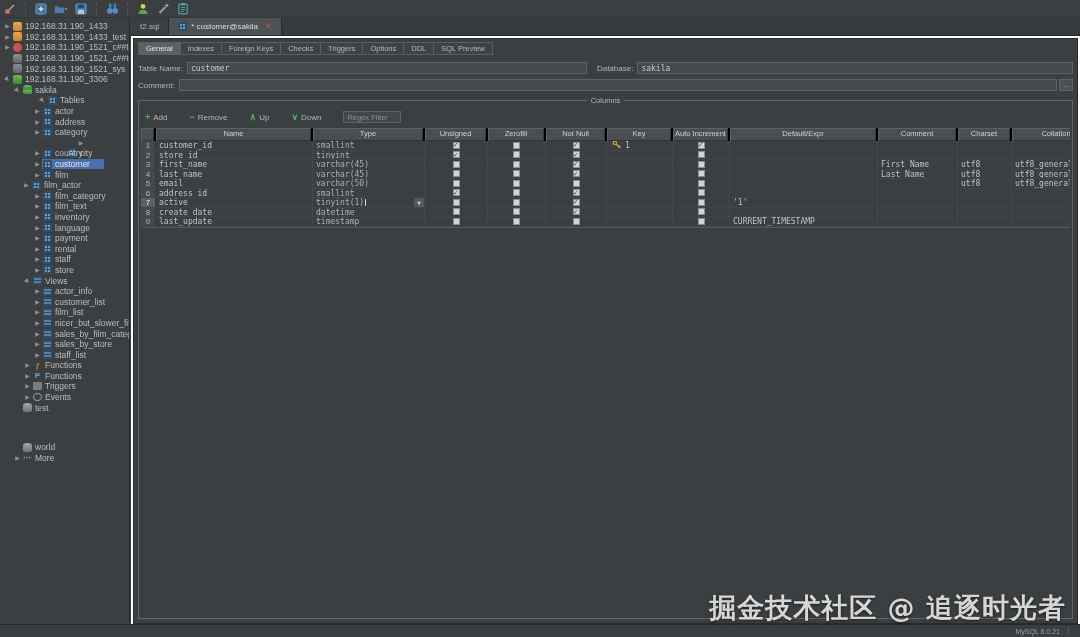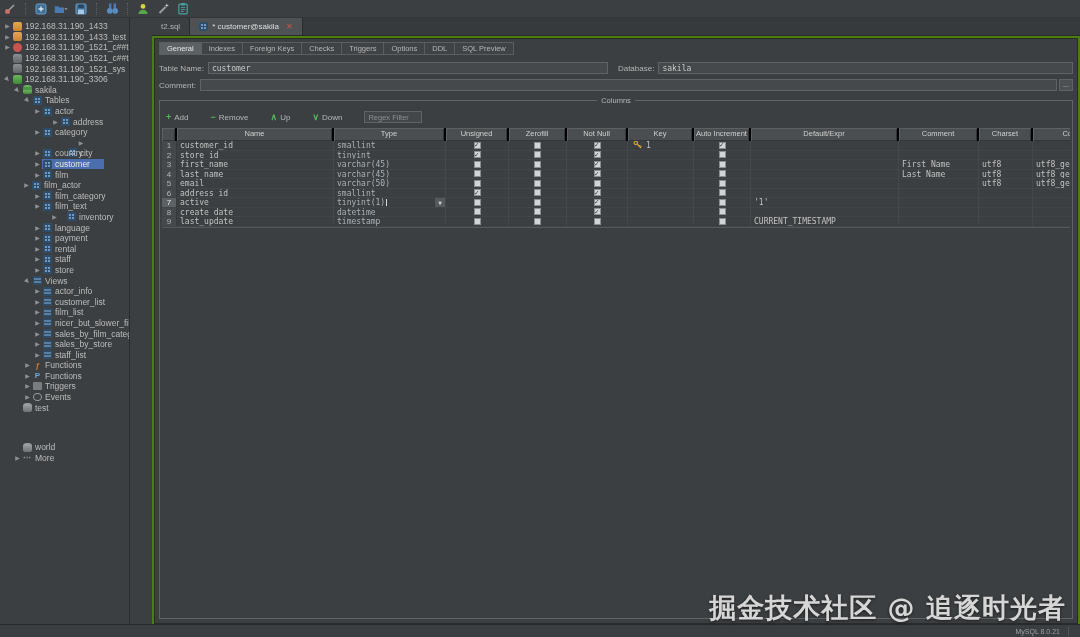--- a/index.html
+++ b/index.html
@@ -34,21 +34,21 @@
     background-size:3px 3px; border:1px solid #2f4d68; border-radius:1px; }
   .ti-view { background:#5d87ad; background-image:linear-gradient(#2f4d68 1px, transparent 1px);
     background-size:3px 3px; border:1px solid #2f4d68; border-radius:1px; opacity:.9; }
   .ti-fn   { color:#cc7832; font-style:italic; font-weight:bold; }
   .ti-proc { color:#6fa6d8; font-weight:bold; }
   .ti-trig { background:#7a7d7f; border-radius:1px; width:8px; height:8px; }
   .ti-event{ border:1px solid #9a9ea0; border-radius:50%; width:8px; height:8px; }
   .ti-more { color:#9a9ea0; font-weight:bold; letter-spacing:1px; }
 
   
-  .main { position:absolute; top:18px; left:131px; right:0; bottom:13px; display:flex; flex-direction:column; background:#4d7c0f;margin-left:21px; }
+  .main { position:absolute; top:18px; left:131px; right:0; bottom:13px; display:flex; flex-direction:column; background:#ffffff; }
   .tabstrip { height:18px; display:flex; align-items:stretch; border-bottom:1px solid #2b2b2b; background:#373a3c; }
   .etab { display:flex; align-items:center; gap:4px; padding:0 9px; font-size:8px; color:#b4b4b4;
     border-right:1px solid #2b2b2b; background:#3c3f41; cursor:default; }
   .etab.active { background:#4e5254; color:#dedede; }
   .etab .ticon { width:9px; height:9px; }
   .etab .close { color:#b05550; font-size:8px; margin-left:3px; font-weight:bold; }
 
   .designer { flex:1; margin:2px 2px 0 2px; border:1px solid #2b2b2b; background:#3c3f41;
     display:flex; flex-direction:column; overflow:hidden; padding:3px 4px 4px 4px; }
   .subtabs { display:flex; margin-bottom:5px; }
@@ -222,35 +222,35 @@
         <span>192.168.31.190_3306</span>
       </span>
     </div>
     <div class="tree-row" style="padding-left: 13px;">
       <span class="arr expanded">▶</span>
       <span class="tlw">
         <span class="tico ti-db-green"></span>
         <span>sakila</span>
       </span>
     </div>
-    <div class="tree-row" style="padding-left: 23px;">
+    <div class="tree-row" style="padding-left: 38px;">
       <span class="arr expanded">▶</span>
       <span class="tlw">
         <span class="tico ti-folder-table"></span>
         <span>Tables</span>
       </span>
     </div>
     <div class="tree-row" style="padding-left: 33px;">
       <span class="arr">▶</span>
       <span class="tlw">
         <span class="tico ti-table"></span>
         <span>actor</span>
       </span>
     </div>
-    <div class="tree-row" style="padding-left: 51px;">
+    <div class="tree-row" style="padding-left: 33px;">
       <span class="arr">▶</span>
       <span class="tlw">
         <span class="tico ti-table"></span>
         <span>address</span>
       </span>
     </div>
     <div class="tree-row" style="padding-left: 33px;">
       <span class="arr">▶</span>
       <span class="tlw">
         <span class="tico ti-table"></span>
@@ -299,21 +299,21 @@
         <span>film_category</span>
       </span>
     </div>
     <div class="tree-row" style="padding-left: 33px;">
       <span class="arr">▶</span>
       <span class="tlw">
         <span class="tico ti-table"></span>
         <span>film_text</span>
       </span>
     </div>
-    <div class="tree-row" style="padding-left: 50px; gap: 7px;">
+    <div class="tree-row" style="padding-left: 33px;">
       <span class="arr">▶</span>
       <span class="tlw">
         <span class="tico ti-table"></span>
         <span>inventory</span>
       </span>
     </div>
     <div class="tree-row" style="padding-left: 33px;">
       <span class="arr">▶</span>
       <span class="tlw">
         <span class="tico ti-table"></span>

